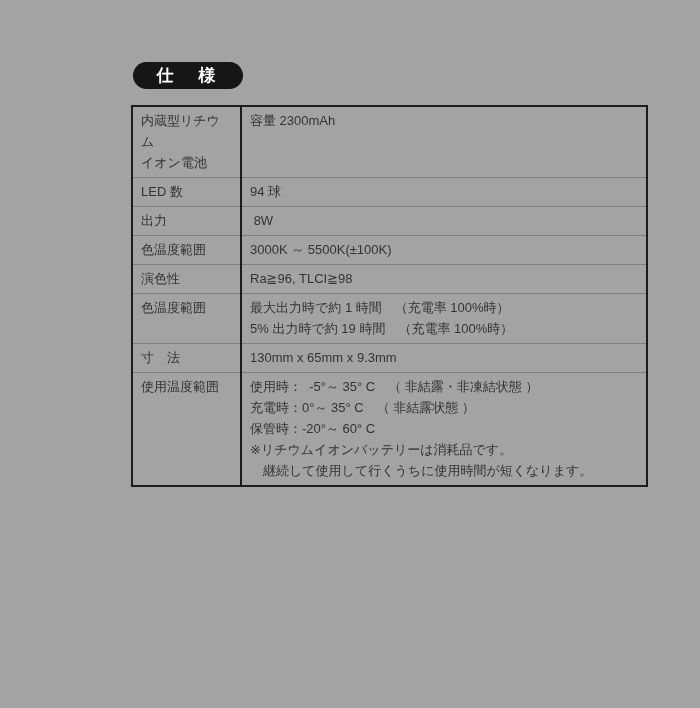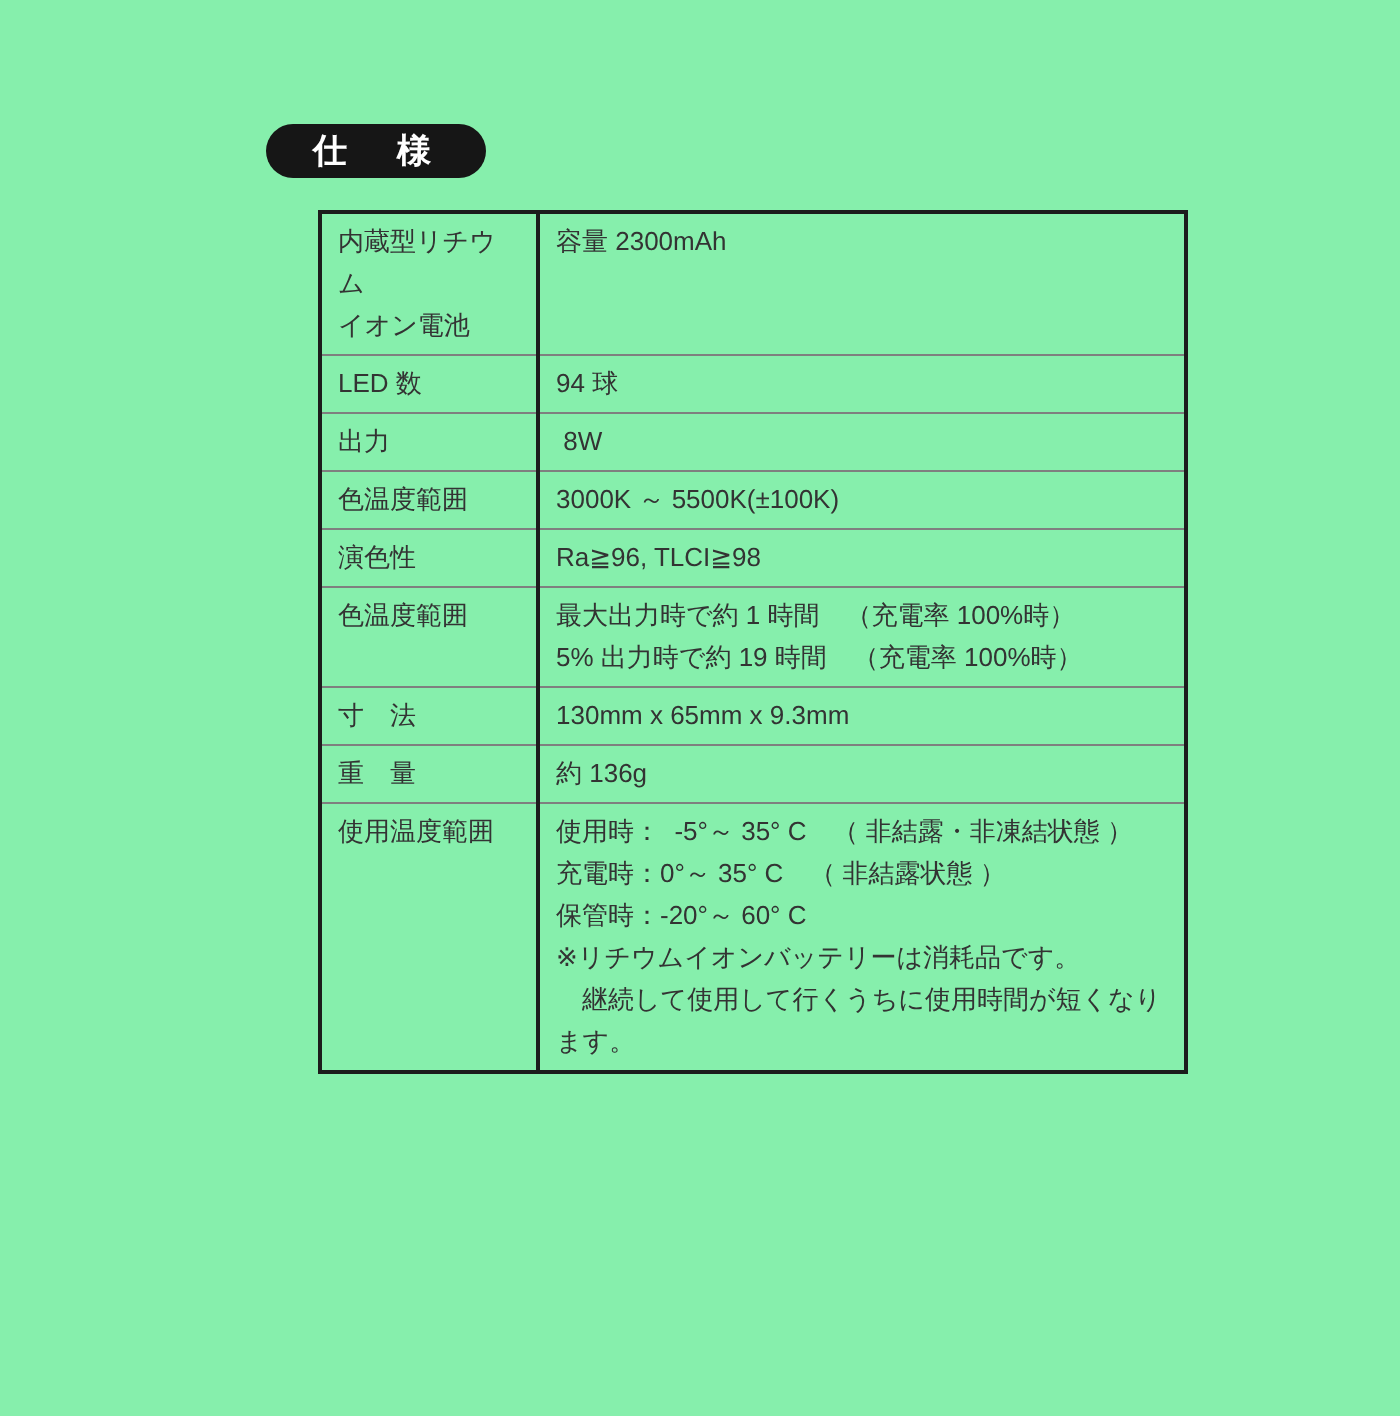--- a/index.html
+++ b/index.html
@@ -5,21 +5,21 @@
   html, body {
     margin: 0;
     padding: 0;
     background: #ffffff;
     font-family: "Liberation Sans", "DejaVu Sans", sans-serif;
   }
   .page {
     position: relative;
     width: 700px;
     height: 708px;
-    background: #86efac;
+    background: #a3a3a3;
     overflow: hidden;
   }
   .title-badge {
     position: absolute;
     left: 133px;
     top: 62px;
     width: 110px;
     height: 27px;
     line-height: 27px;
     border-radius: 15px;
@@ -27,24 +27,23 @@
     font-size: 17px;
     font-weight: bold;
     letter-spacing: 4px;
   }
   .spec-table-wrap {
     position: absolute;
     left: 131px;
     top: 105px;
   }
   table.spec-table {
-    width: 435px;
+    width: 517px;
     border-collapse: collapse;
     table-layout: fixed;
-    margin-left: 28px;
   }
   table.spec-table td {
     border-top: 1px solid #7f7f7f;
     border-bottom: 1px solid #7f7f7f;
     vertical-align: top;
     font-size: 13px;
     line-height: 21px;
     color: #333333;
     padding: 3px 8px 4px 8px;
   }
@@ -122,28 +121,20 @@
           <tr>
             <td class="label-cell">
               <div class="cell-line">寸　法</div>
             </td>
             <td class="value-cell">
               <div class="cell-line">130mm x 65mm x 9.3mm</div>
             </td>
           </tr>
           <tr>
             <td class="label-cell">
-              <div class="cell-line">重　量</div>
-            </td>
-            <td class="value-cell">
-              <div class="cell-line">約 136g</div>
-            </td>
-          </tr>
-          <tr>
-            <td class="label-cell">
               <div class="cell-line">使用温度範囲</div>
             </td>
             <td class="value-cell">
               <div class="cell-line">使用時：  -5°～ 35° C　（ 非結露・非凍結状態 ）</div>
               <div class="cell-line">充電時：0°～ 35° C　（ 非結露状態 ）</div>
               <div class="cell-line">保管時：-20°～ 60° C</div>
               <div class="cell-line">※リチウムイオンバッテリーは消耗品です。</div>
               <div class="cell-line">　継続して使用して行くうちに使用時間が短くなります。</div>
             </td>
           </tr>

